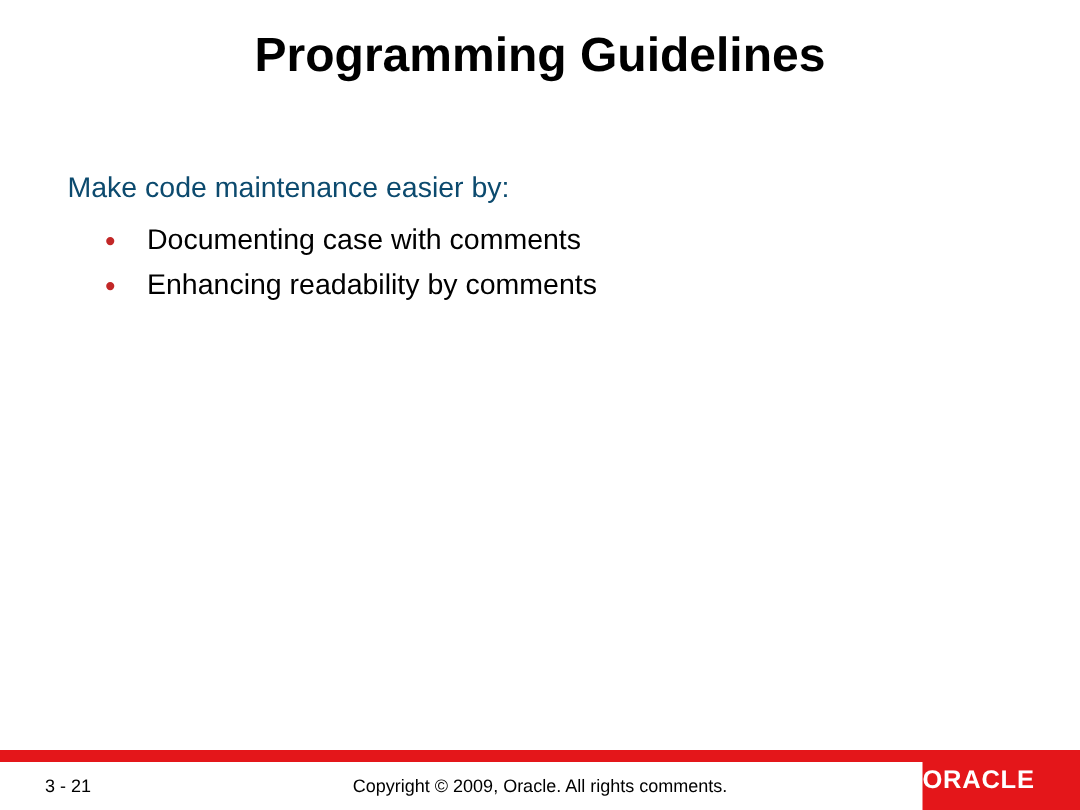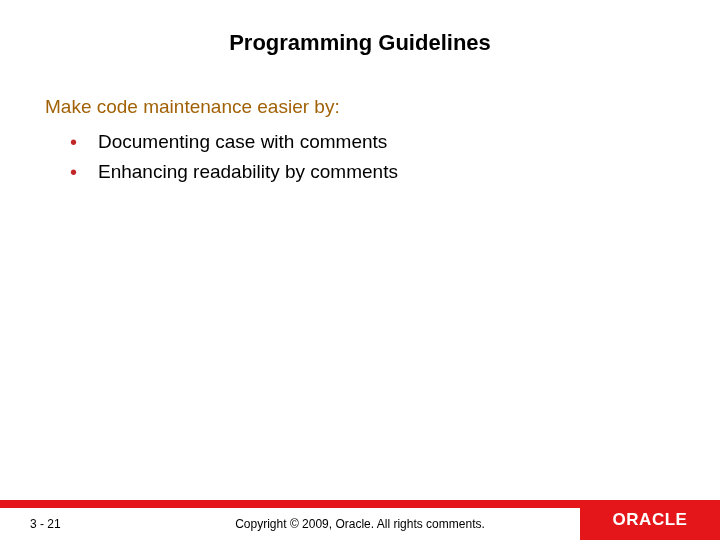--- a/index.html
+++ b/index.html
@@ -12,34 +12,35 @@
     overflow: hidden;
   }
   .slide {
     width: 100%;
     height: 100%;
     display: flex;
     flex-direction: column;
   }
   .title {
     text-align: center;
-    font-size: 22px;
+    font-size: 32px;
     font-weight: bold;
     color: #000;
-    margin-top: 30px;
+    margin-top: 18px;
     margin-bottom: 40px;
   }
   .content {
     flex: 1;
     padding: 0 45px;
   }
   .intro {
     font-size: 19px;
-    color: #a16207;
+    color: #0c4a6e;
     margin-bottom: 10px;
+    margin-top: 20px;
   }
   ul.bullets {
     list-style: none;
     padding-left: 25px;
   }
   ul.bullets li {
     font-size: 19px;
     color: #000;
     line-height: 1.45;
     position: relative;
@@ -82,26 +83,26 @@
   .copyright {
     width: 100%;
     text-align: center;
     font-size: 12px;
     color: #000;
   }
   .logo {
     position: absolute;
     right: 0;
     bottom: 0;
-    width: 140px;
+    width: 105px;
     height: 40px;
     background: #e4161a;
     display: flex;
     align-items: center;
-    justify-content: center;
+    justify-content: flex-start;
   }
   .logo-text {
     color: #fff;
     font-family: Arial, Helvetica, sans-serif;
     font-weight: bold;
     font-size: 17px;
     letter-spacing: 0.5px;
   }
 </style>
 </head>

